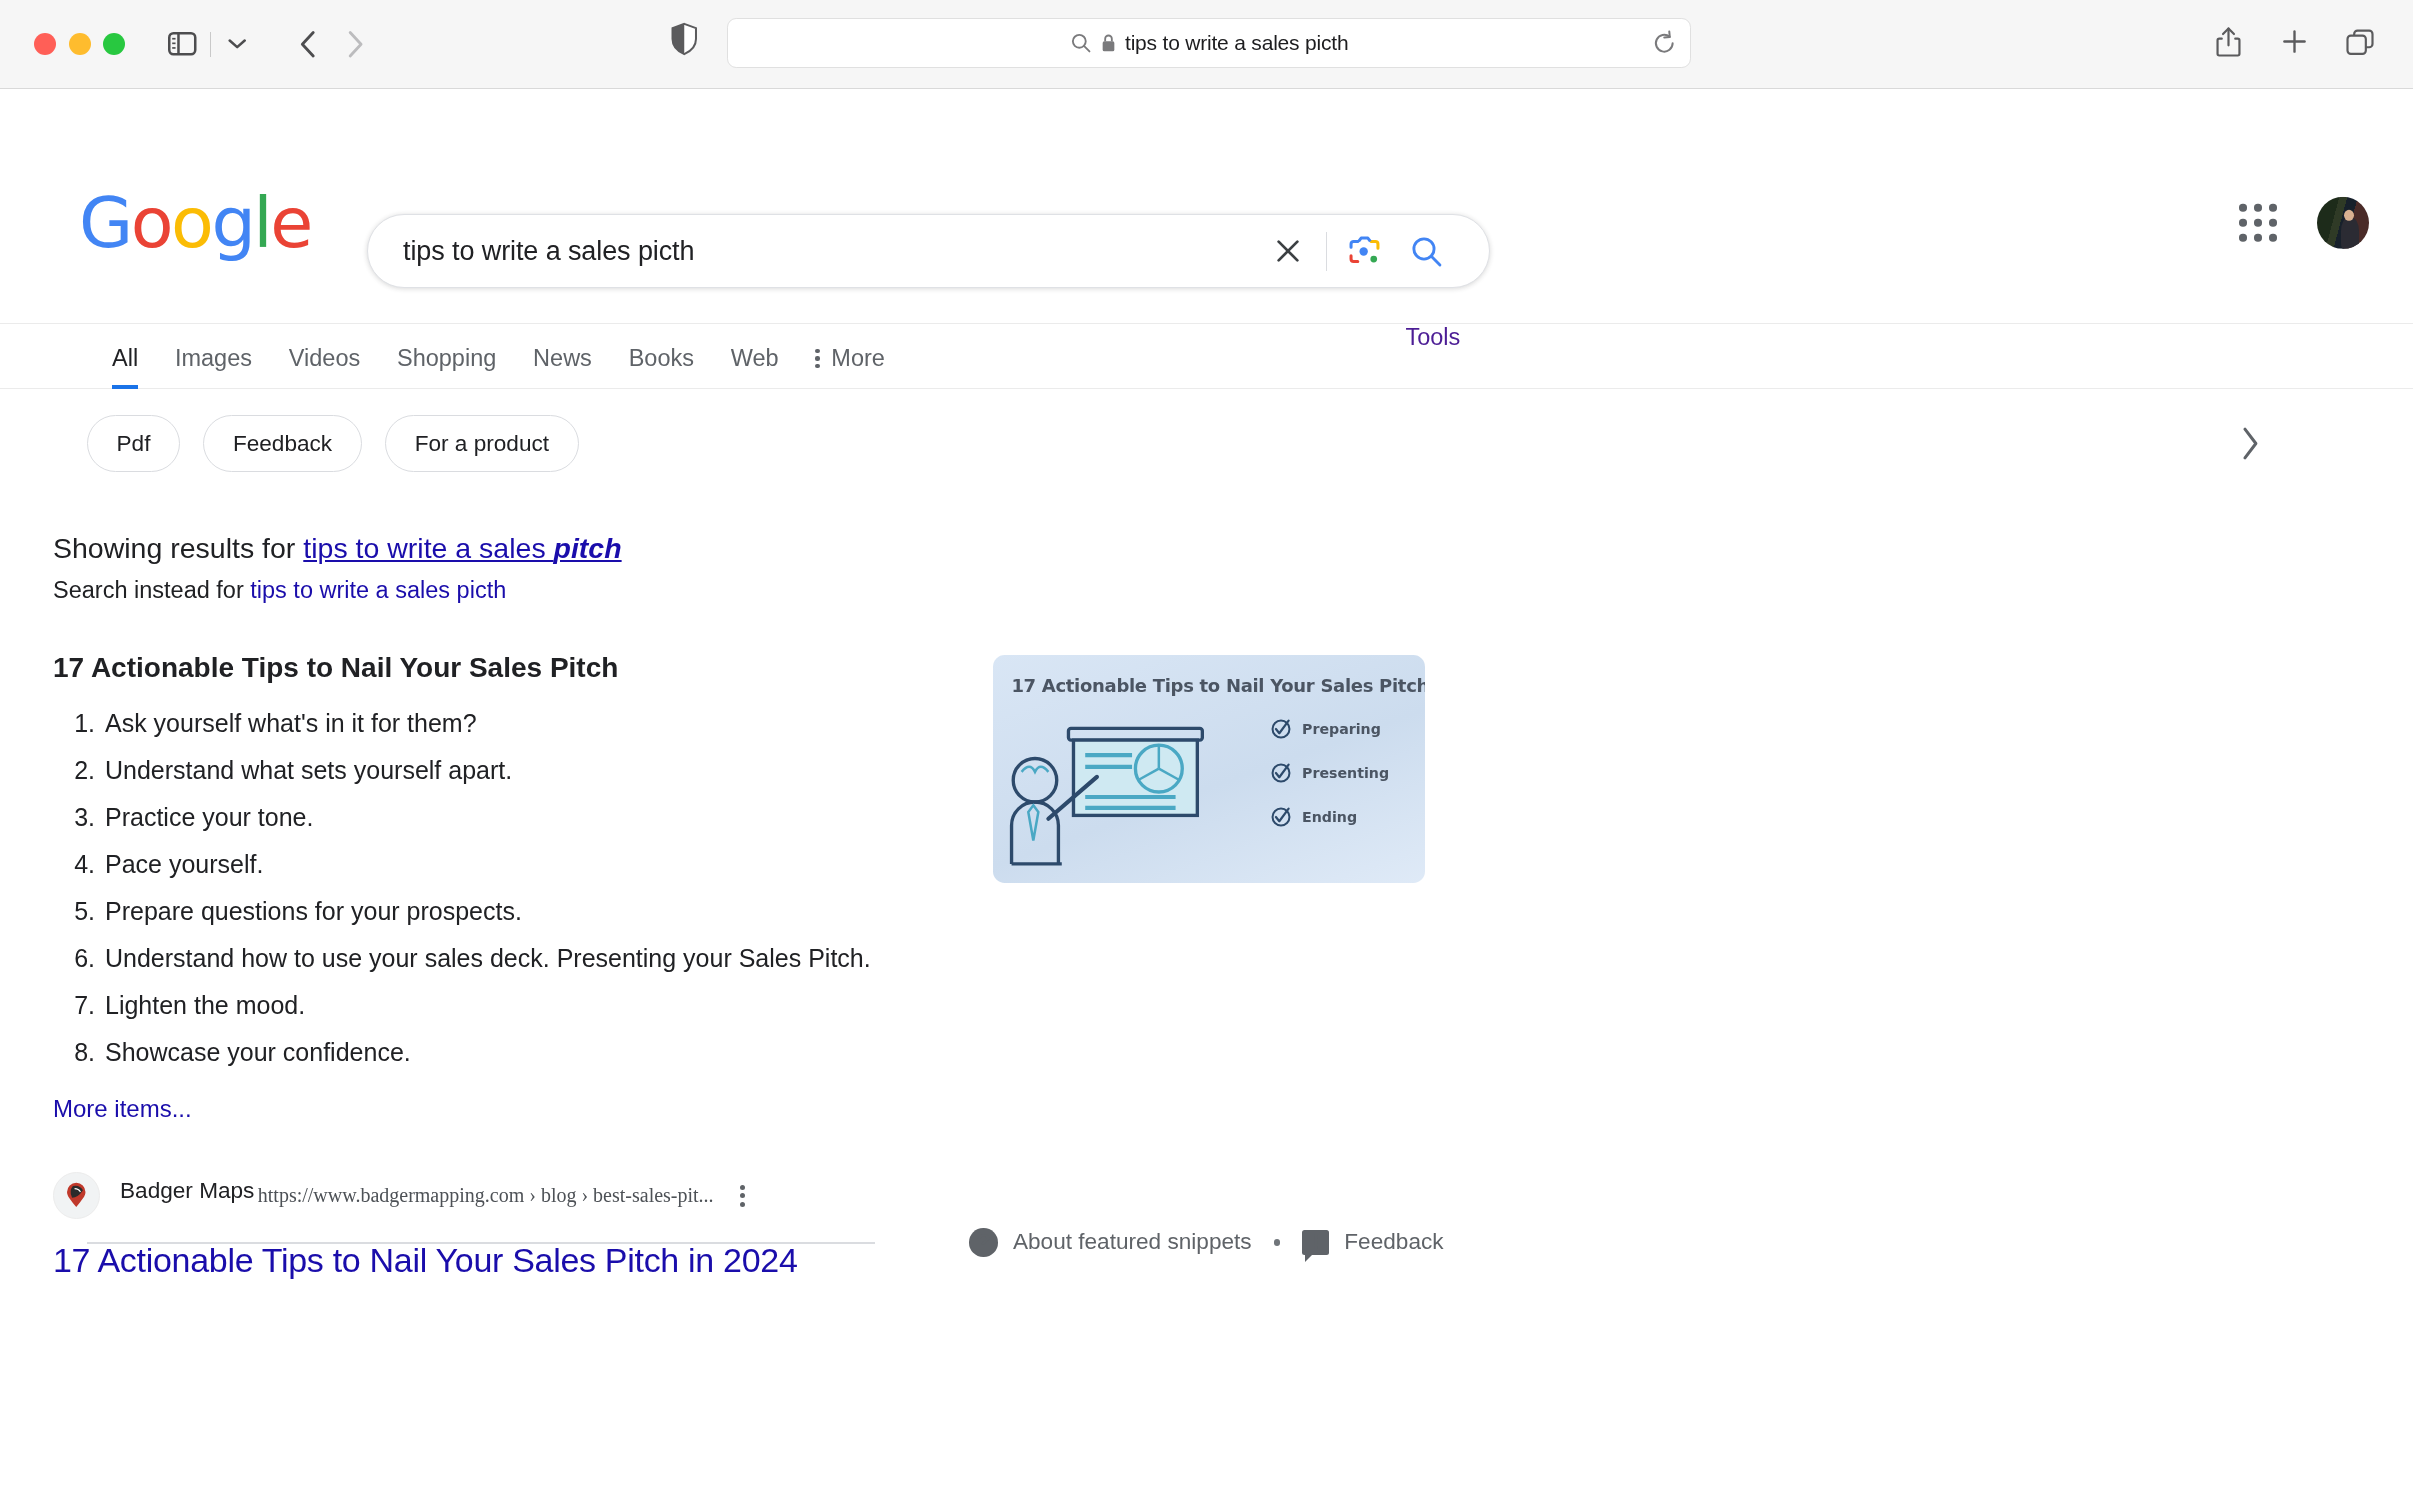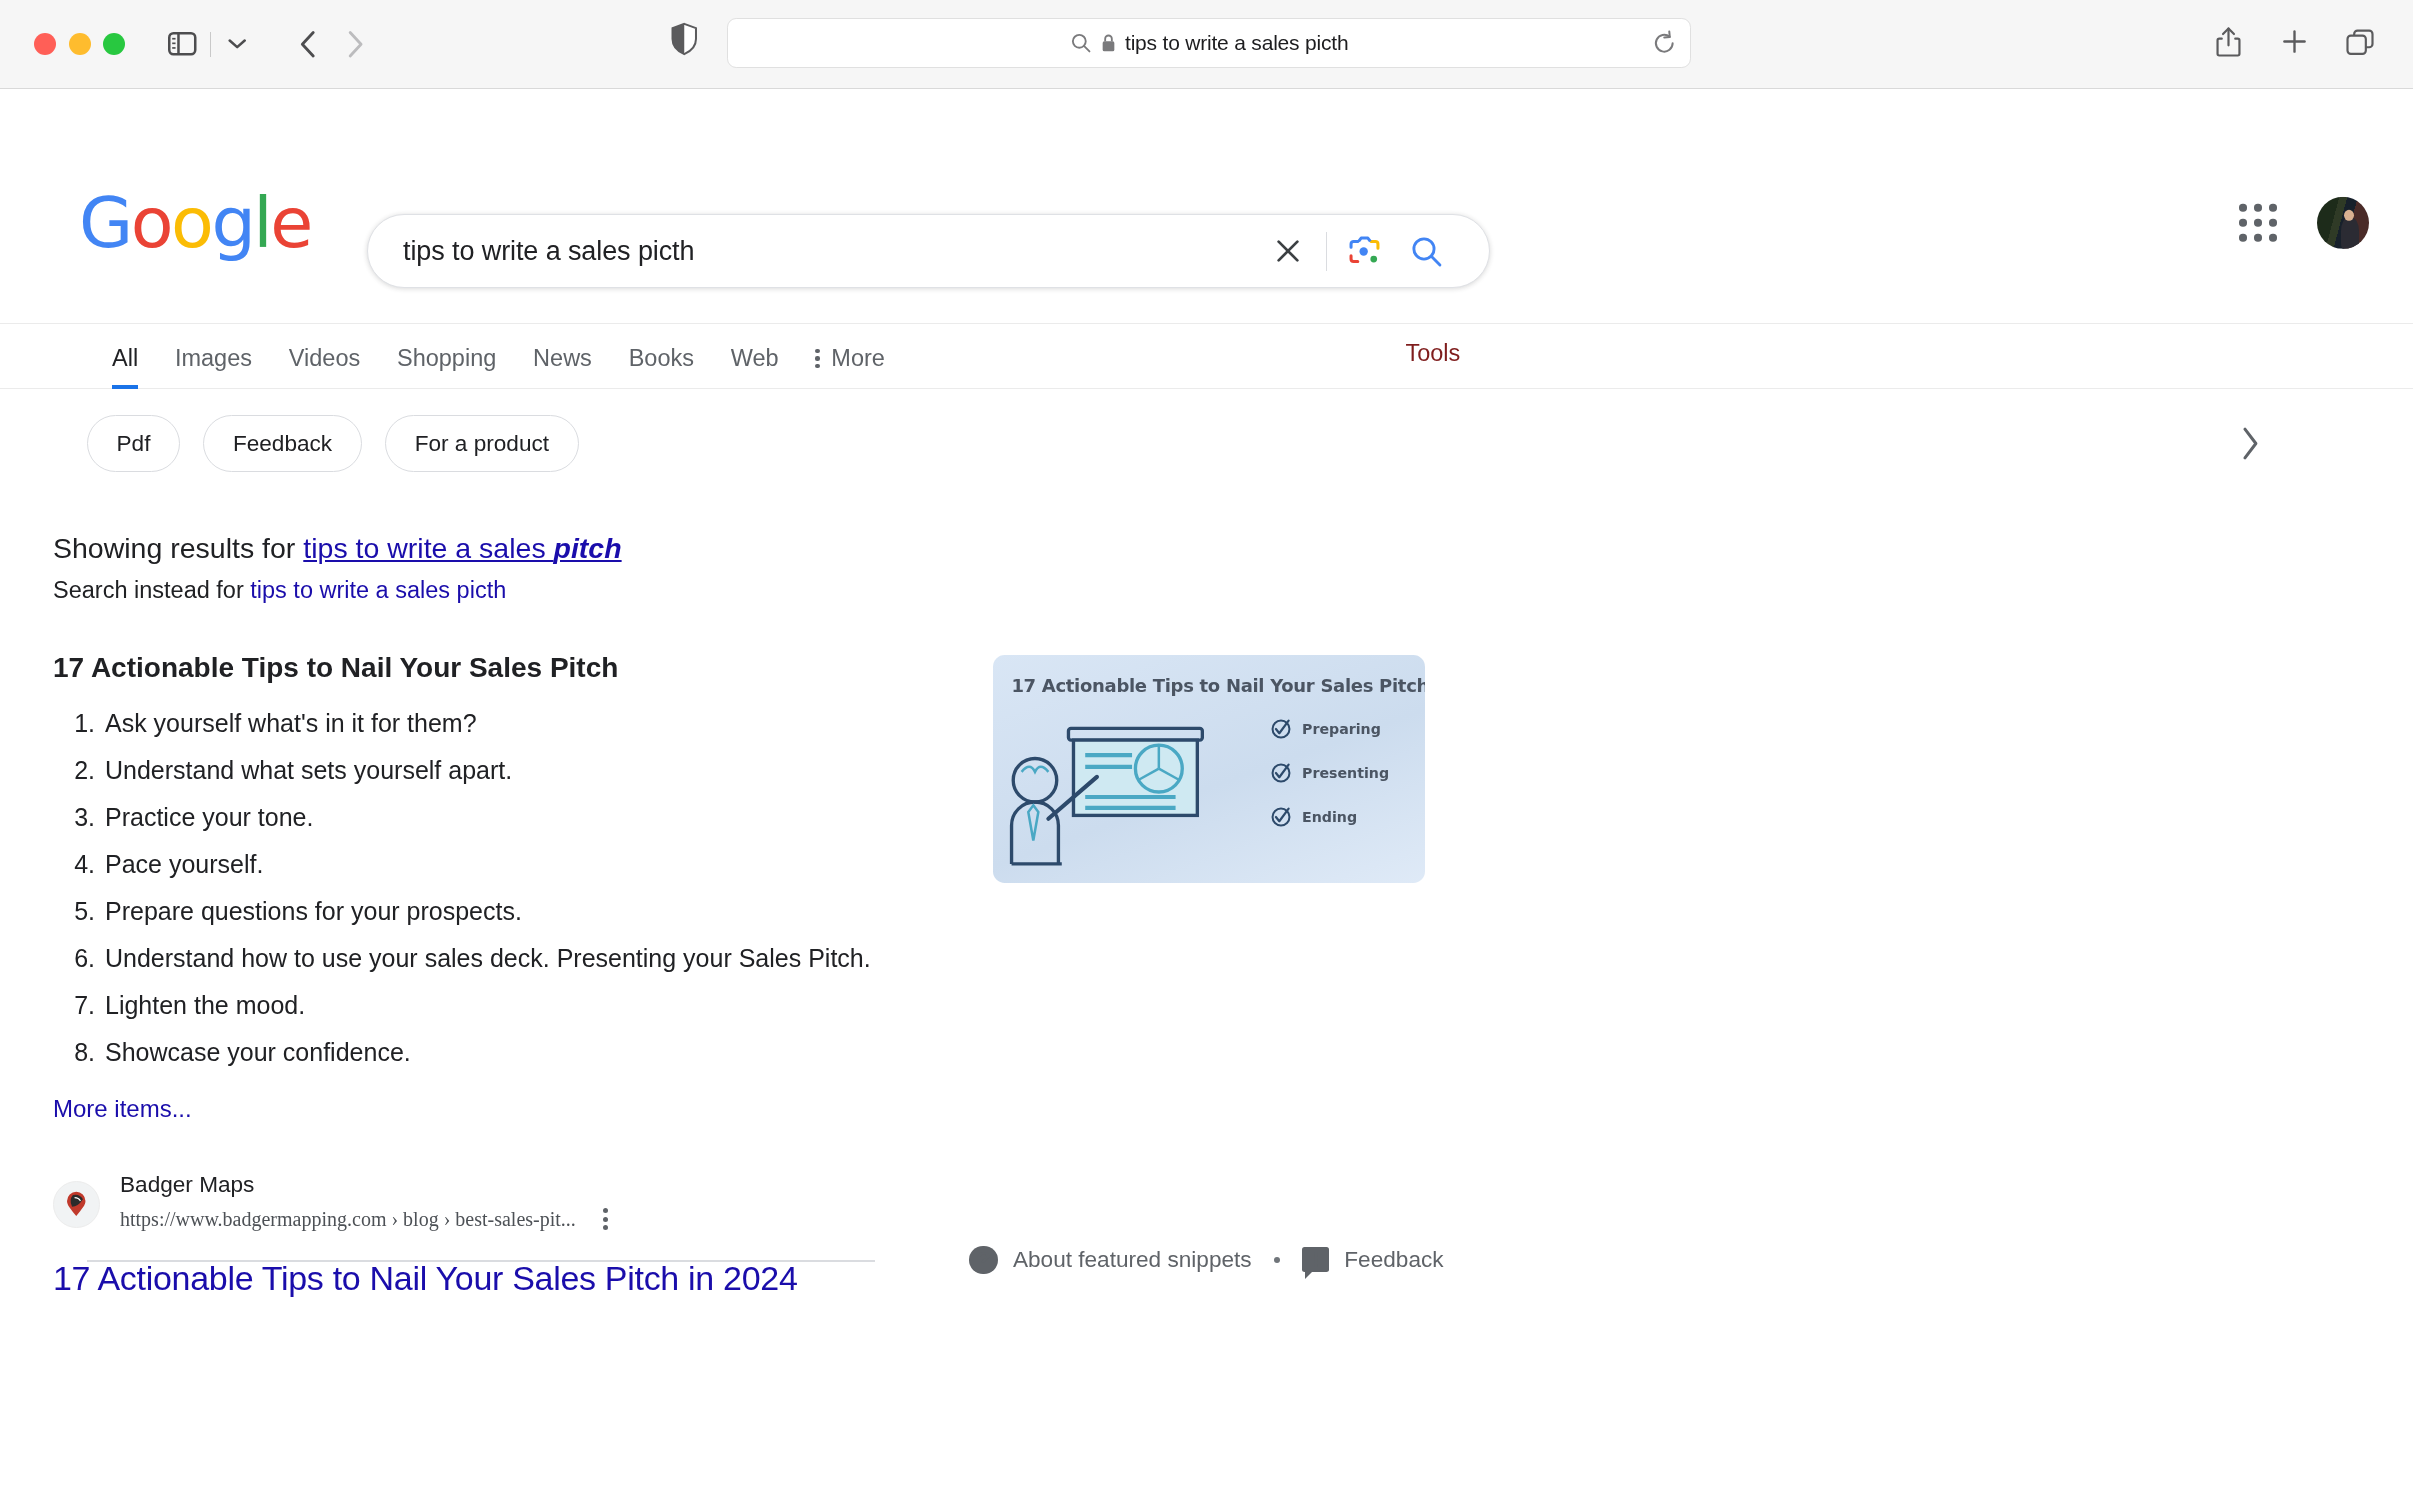--- a/index.html
+++ b/index.html
@@ -138,21 +138,21 @@
   .tab.active { color: #202124; }
   .tab.active::after {
     content: ""; position: absolute; left: 10px; right: 18.4px; bottom: 0;
     height: 4.2px; background: #1a73e8;
   }
   .tab.more { display: flex; align-items: center; gap: 11.7px; }
   .kebab { display: flex; flex-direction: column; gap: 3.4px; }
   .kebab i { width: 4.2px; height: 4.2px; border-radius: 50%; background: #5f6368; }
   .tools-btn {
     position: absolute; left: 1387px; top: 0;
-    font-size: 23.5px; color: #7f1d1d; padding: 0 18.4px 17px 18.4px; margin-top: 16px;
+    font-size: 23.5px; color: #4c1d95; padding: 0 18.4px 17px 18.4px;
   }
 
   
   .chips-row {
     position: relative; width: 2327px; height: 109px;
     display: flex; align-items: center; text-align: center;
   }
   .chips { display: flex; align-items: center; gap: 23.5px; margin-left: 87px; }
   .chip {
     height: 57px; padding: 0 28.5px;
@@ -224,21 +224,21 @@
 
   
   .result-block { margin-top: 49px; position: relative; }
   .src-row { display: flex; align-items: center; gap: 20px; }
   .favicon {
     width: 47px; height: 47px; border-radius: 50%;
     background: #f1f3f4; border: 0.8px solid #ececec;
     display: flex; align-items: center; justify-content: center;
     position: relative; overflow: hidden;
   }
-  .src-meta { display: flex; flex-direction: column; gap: 3.4px; }
+  .src-meta { display: flex; flex-direction: row; gap: 3.4px; }
   .src-name { font-size: 22.6px; color: #202124; }
   .src-url-row { display: flex; align-items: center; gap: 18.4px; }
   .src-url { font-size: 20px; color: #4d5156; font-family: Liberation Serif, serif; }
   .src-kebab { display: flex; flex-direction: column; gap: 3.4px; padding: 6.7px 8.4px; }
   .src-kebab i { width: 5px; height: 5px; border-radius: 50%; background: #5f6368; }
   .result-title {
     display: inline-block; margin-top: 22px;
     font-size: 34px; color: #1a0dab; text-decoration: none;
     letter-spacing: -0.3px;
   }

